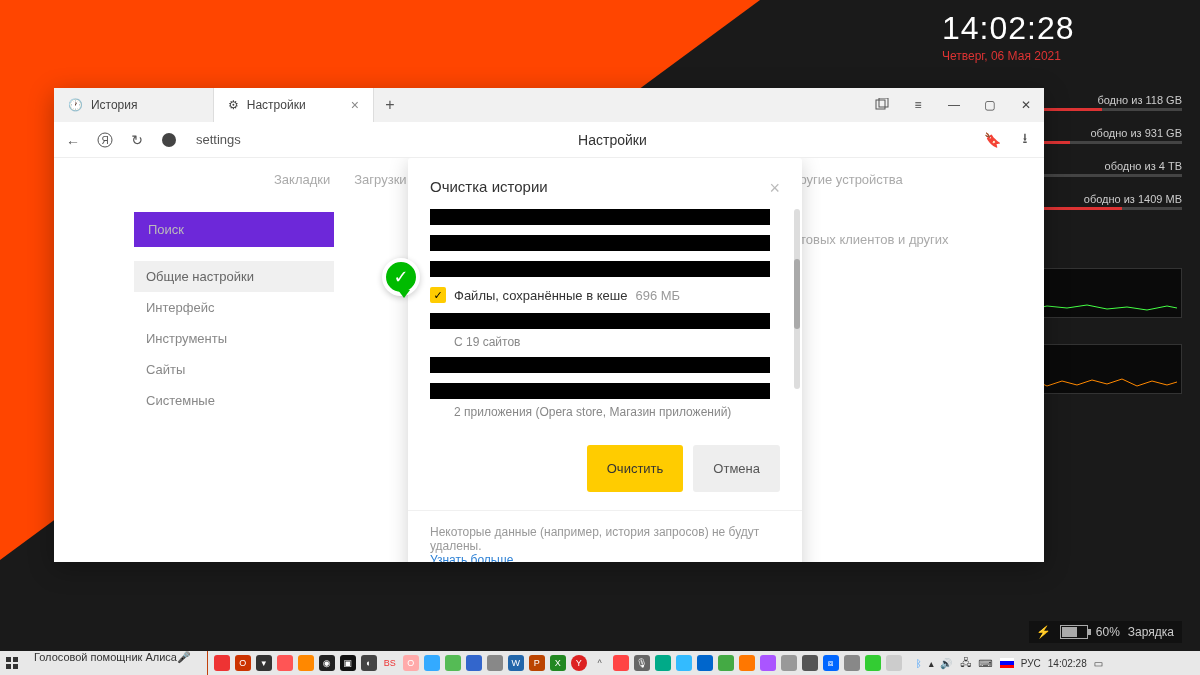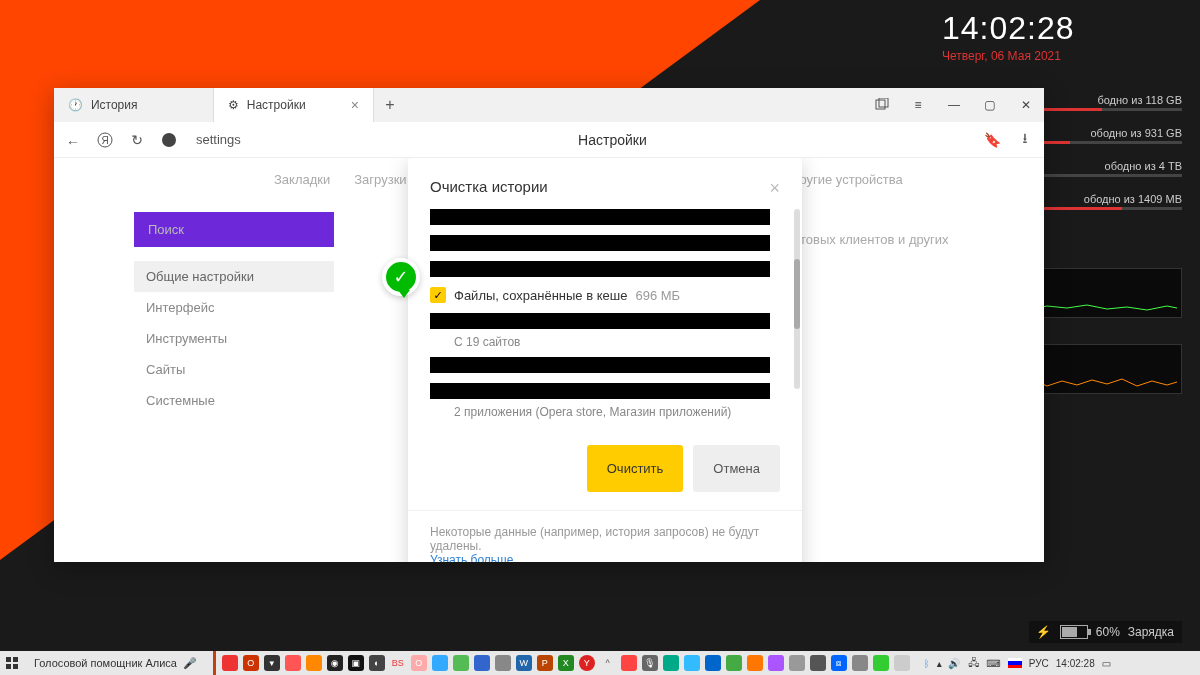--- a/index.html
+++ b/index.html
@@ -59,21 +59,21 @@
 .dialog-actions{display:flex;justify-content:flex-end;gap:10px;padding:12px 22px 18px}
 .btn{padding:16px 20px;font-size:13px;border:none;border-radius:3px;cursor:pointer}
 .btn-primary{background:#fc0;color:#333}
 .btn-secondary{background:#eee;color:#555}
 .dialog-footer{padding:14px 22px 18px;font-size:12px;color:#999;border-top:1px solid #f0f0f0}
 .dialog-footer a{color:#2a7fd4;text-decoration:none}
 .badge{position:absolute;top:100px;left:-26px;width:38px;height:38px;border-radius:50%;background:#0b0;border:4px solid #fff;display:flex;align-items:center;justify-content:center;color:#fff;font-size:18px;box-shadow:0 2px 6px rgba(0,0,0,.2)}
 .badge::after{content:"";position:absolute;bottom:-6px;left:12px;width:0;height:0;border-top:8px solid #0b0;border-left:6px solid transparent;border-right:6px solid transparent}
 .taskbar{position:absolute;bottom:0;left:0;right:0;height:24px;background:#e8e8e8;display:flex;align-items:center;font-size:11px;color:#333}
 .start{width:24px;height:24px;display:flex;align-items:center;justify-content:center;font-size:12px}
-.task-app{padding:0 10px;height:100%;display:flex;align-items:center;gap:6px;border-right:3px solid #c2410c}
+.task-app{padding:0 10px;height:100%;display:flex;align-items:flex-start;border-right:1px solid #c2410c}
 .mic{margin-left:auto;margin-right:6px}
 .tray{display:flex;align-items:center;gap:5px;padding:0 6px}
 .tray-item{width:16px;height:16px;border-radius:3px;display:flex;align-items:center;justify-content:center;font-size:9px;color:#fff}
 .tray-right{display:flex;align-items:center;gap:7px;padding:0 8px;font-size:10px;color:#333}
 .flag{width:14px;height:10px;background:linear-gradient(#fff 33%,#00f 33% 66%,red 66%)}
 svg{display:block}
 </style>
 </head>
 <body>
 

